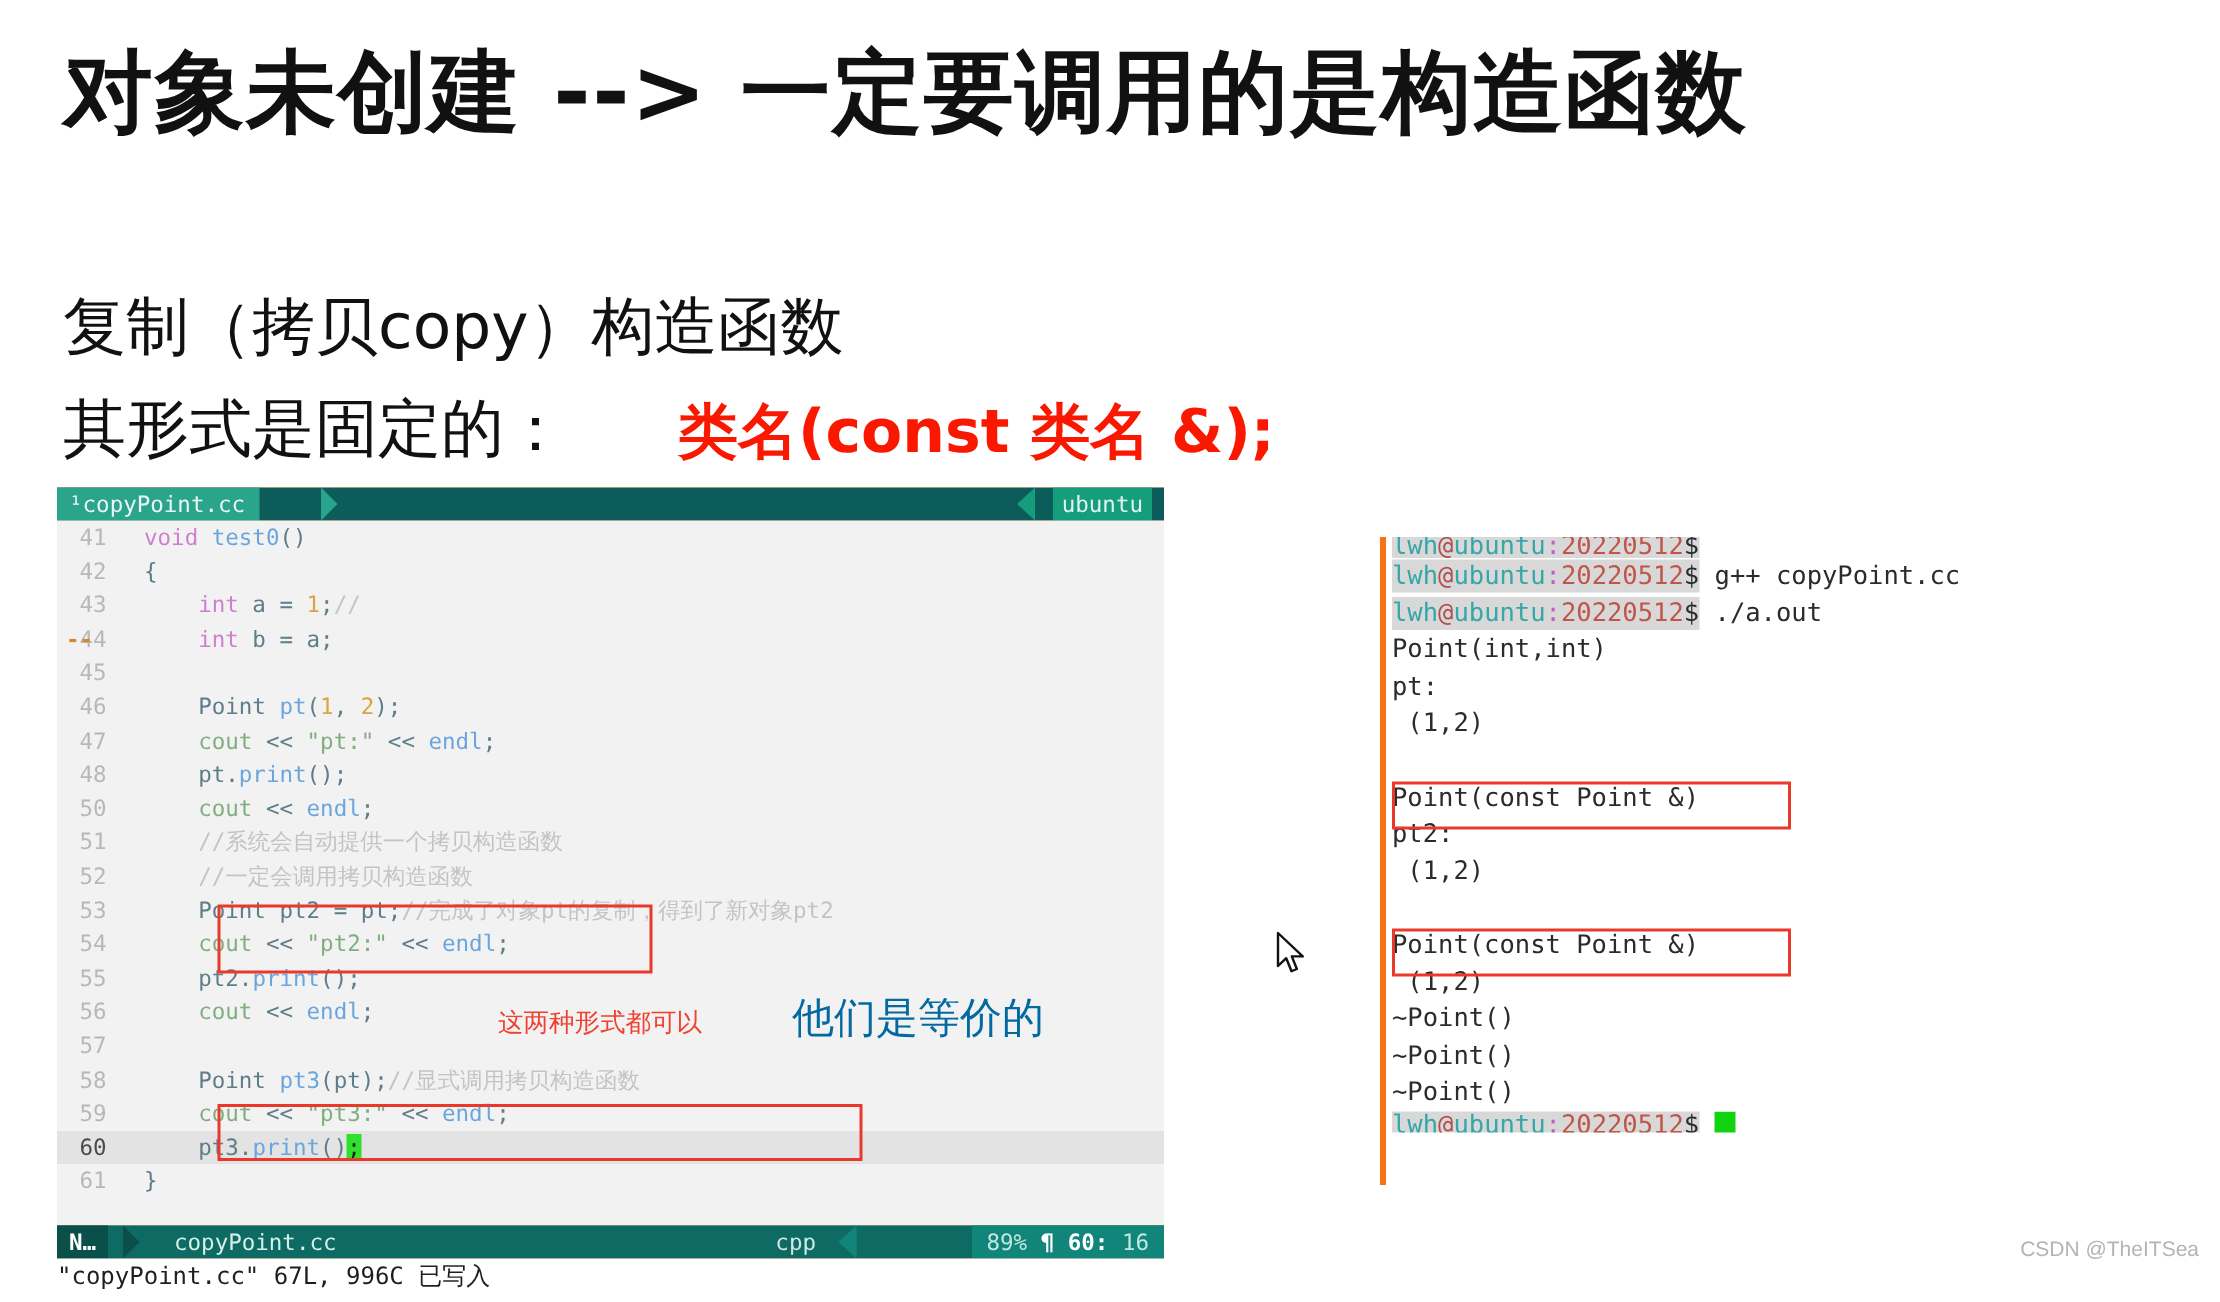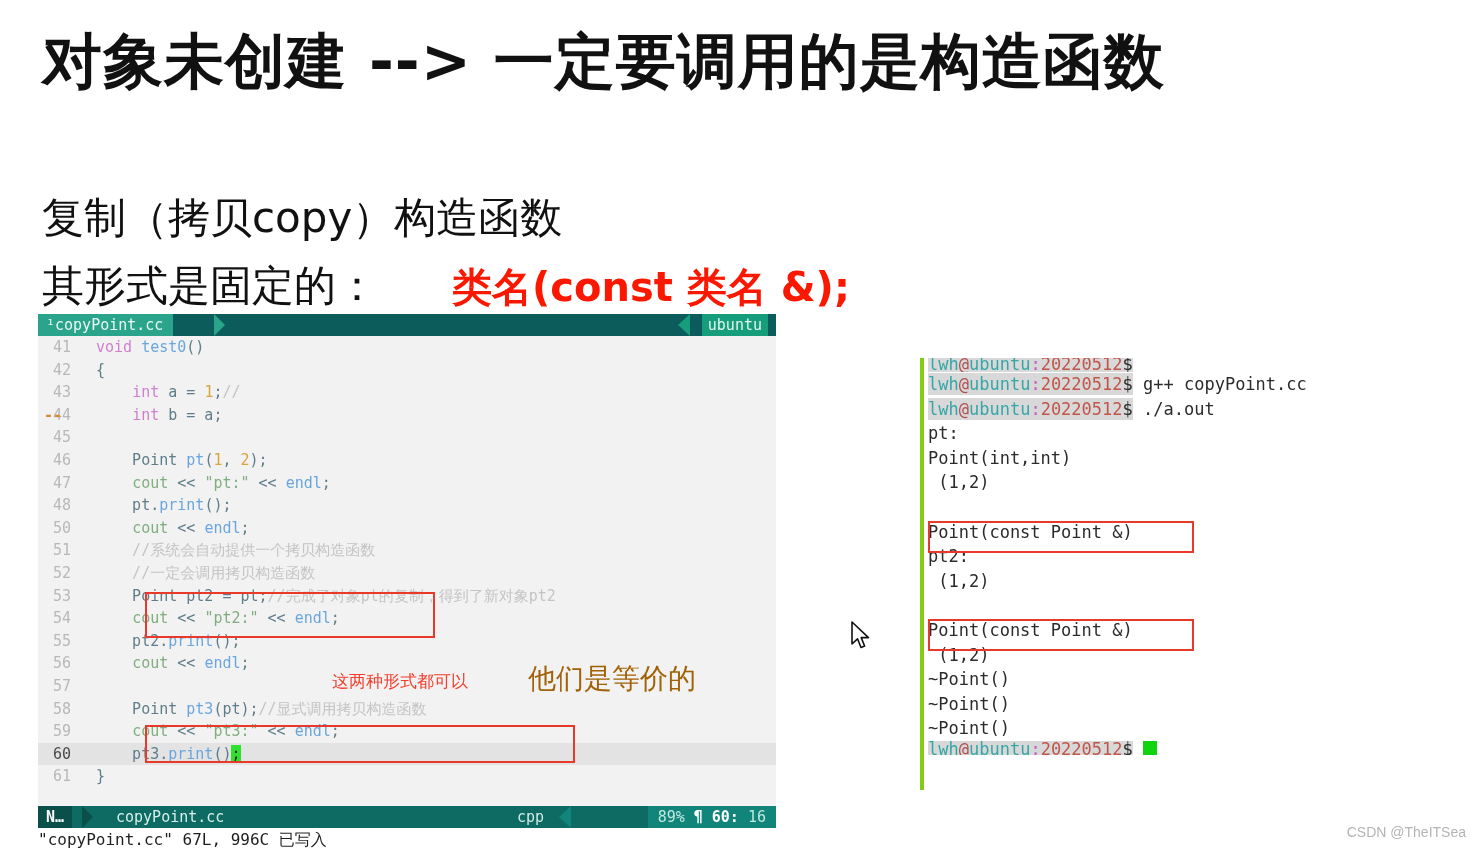--- a/index.html
+++ b/index.html
@@ -29,21 +29,21 @@
     font-family:"DejaVu Sans","Liberation Sans",sans-serif;
   }
   #formula-red{
     position:absolute; left:452px; top:260px;
     font-size:40px; font-weight:700; color:#fa1800; white-space:nowrap;
     font-family:"DejaVu Sans","Liberation Sans",sans-serif;
   }
 
   
   #vim-window{
-    position:absolute; left:38px; top:314px;
+    position:absolute; left:38px; top:325px;
     width:738px; height:537px;
     background:#a16207;
     overflow:hidden;
     box-sizing:border-box;
   }
   #vim-tabline{
     position:relative;
     height:22px; width:100%;
     background:#0d5c5c;
     font-family:"DejaVu Sans Mono","Liberation Mono",monospace;
@@ -117,21 +117,21 @@
   #redbox-5253{ left:107px; top:256px; width:290px; height:46px; }
   #redbox-58   { left:107px; top:389px; width:430px; height:38px; }
 
   .ann-red-small{
     position:absolute;
     color:#f2402e; font-size:17px; white-space:nowrap;
     font-family:"DejaVu Sans","Liberation Sans",sans-serif;
   }
   .ann-red-big{
     position:absolute;
-    color:#a16207; font-size:28px; white-space:nowrap;
+    color:#0369a1; font-size:28px; white-space:nowrap;
     font-family:"DejaVu Sans","Liberation Sans",sans-serif;
   }
   #ann-small{ left:332px; top:670px; }
   #ann-big{ left:528px; top:660px; }
 
   
   #vim-statusline{
     position:absolute; left:0; bottom:23px;
     width:100%; height:22px;
     background:#0e6b63;
@@ -176,21 +176,21 @@
     background:#ffffff; color:#1e1e1e;
     font-family:"DejaVu Sans Mono","Liberation Mono",monospace;
     font-size:16px; white-space:pre;
   }
 
   
   #terminal{
     position:absolute; left:920px; top:358px;
     width:520px; height:432px;
     background:#ffffff;
-    border-left:4px solid #84cc16;
+    border-left:4px solid #f97316;
     font-family:"DejaVu Sans Mono","Liberation Mono",monospace;
     font-size:17px;
     box-sizing:border-box;
     padding-left:4px;
     overflow:hidden;
   }
   .term-line{ height:24.6px; line-height:24.6px; white-space:pre; color:#2b2b2b; }
   .term-line.clipped{ height:14px; line-height:12px; overflow:hidden; }
   .prompt-wrap{ background:#d8d8d8; padding:1px 0; }
   .p-user{ color:#35a7a7; }
@@ -287,22 +287,22 @@
   <div id="vim-cmdline">"copyPoint.cc" 67L, 996C 已写入</div>
 </div>
 
 <div class="ann-red-small" id="ann-small">这两种形式都可以</div>
 <div class="ann-red-big" id="ann-big">他们是等价的</div>
 
 <div id="terminal">
   <div class="term-line clipped"><span class="prompt-wrap"><span class="p-user">lwh</span><span class="p-at">@</span><span class="p-host">ubuntu</span><span class="p-colon">:</span><span class="p-path">20220512</span><span class="p-dollar">$</span></span><span class="term-cmd"></span></div>
     <div class="term-line"><span class="prompt-wrap"><span class="p-user">lwh</span><span class="p-at">@</span><span class="p-host">ubuntu</span><span class="p-colon">:</span><span class="p-path">20220512</span><span class="p-dollar">$</span></span><span class="term-cmd"> g++ copyPoint.cc</span></div>
     <div class="term-line"><span class="prompt-wrap"><span class="p-user">lwh</span><span class="p-at">@</span><span class="p-host">ubuntu</span><span class="p-colon">:</span><span class="p-path">20220512</span><span class="p-dollar">$</span></span><span class="term-cmd"> ./a.out</span></div>
+    <div class="term-line">Point(int,int)</div>
     <div class="term-line">pt:</div>
-    <div class="term-line">Point(int,int)</div>
     <div class="term-line"> (1,2)</div>
     <div class="term-line"></div>
     <div class="term-line">Point(const Point &amp;)</div>
     <div class="term-line">pt2:</div>
     <div class="term-line"> (1,2)</div>
     <div class="term-line"></div>
     <div class="term-line">Point(const Point &amp;)</div>
     <div class="term-line"> (1,2)</div>
     <div class="term-line">~Point()</div>
     <div class="term-line">~Point()</div>

